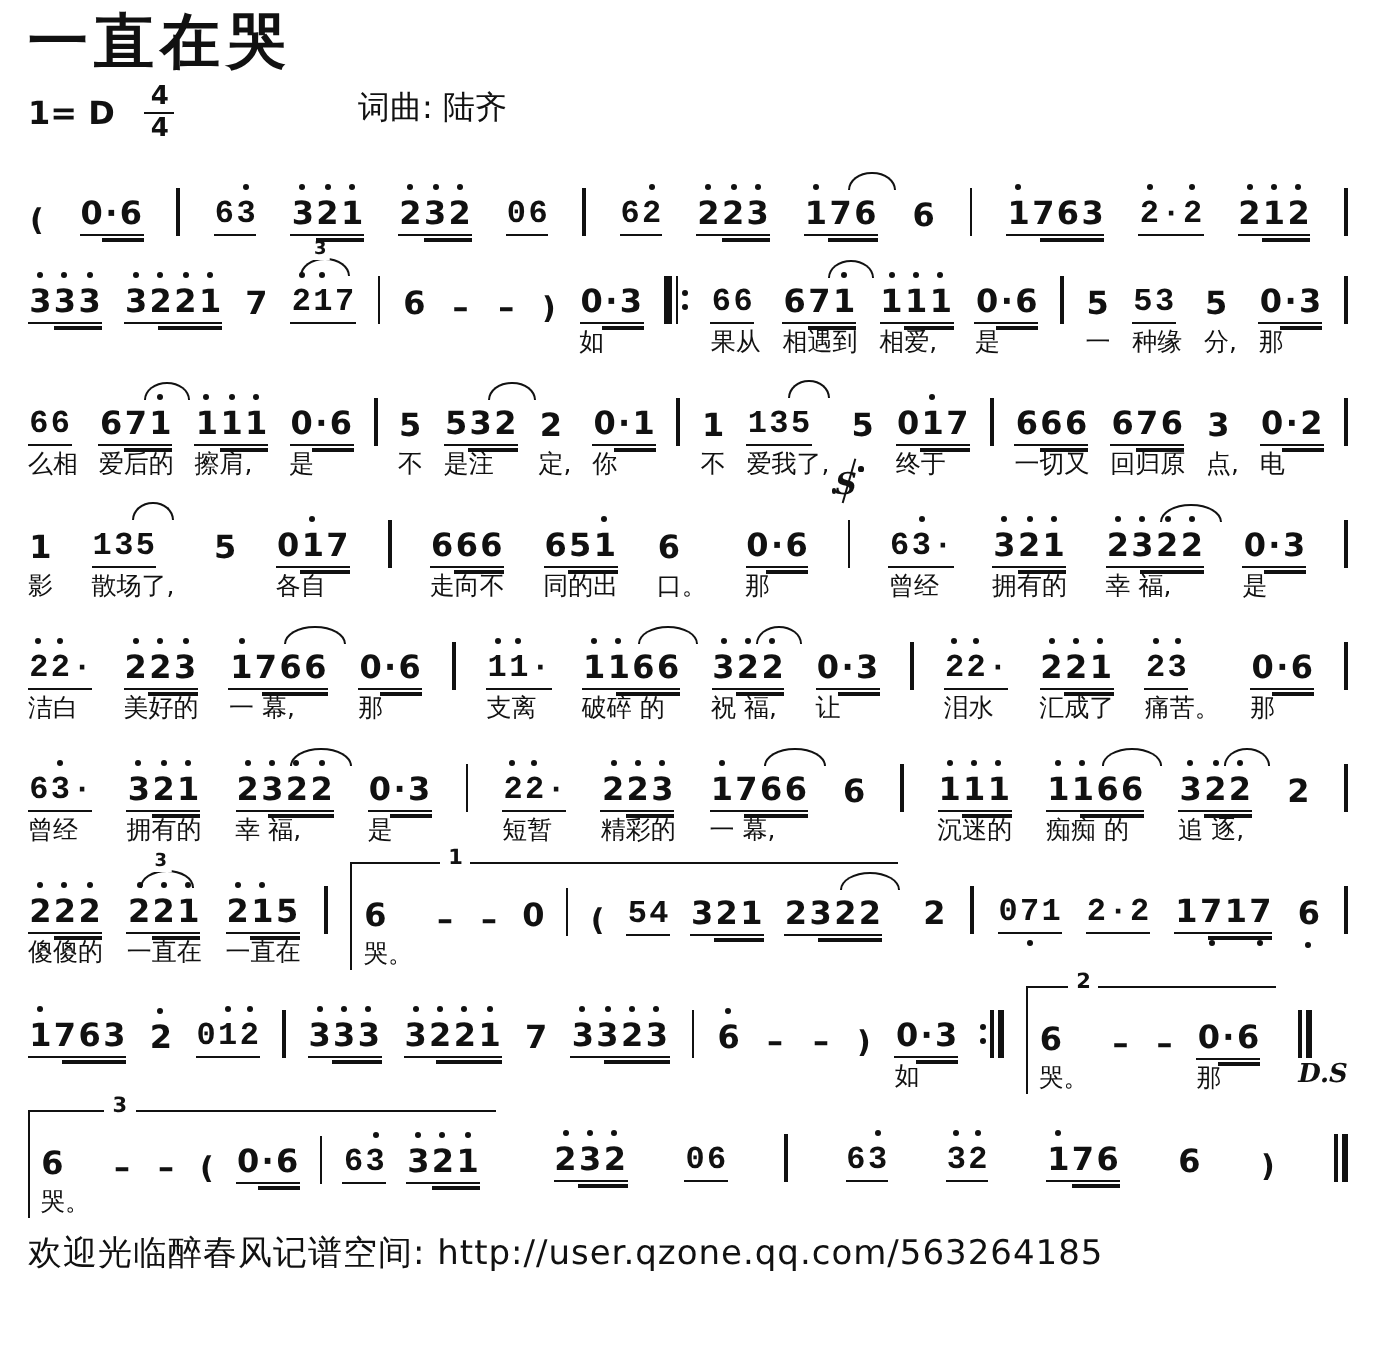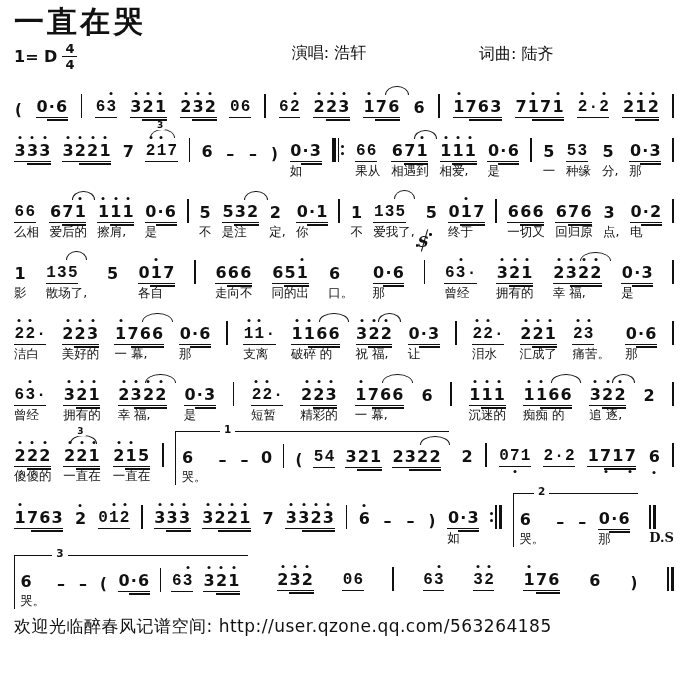--- a/index.html
+++ b/index.html
@@ -2,34 +2,34 @@
 <html><head>
 <meta charset="utf-8">
 <style>
   html,body{margin:0;padding:0;background:#fff;color:#111;}
   body{width:688px;height:675px;overflow:hidden;font-family:"DejaVu Sans",sans-serif;}
   .page{padding:4px 14px 0 14px;}
 
   
   .title{text-align:left;font-size:30px;font-weight:bold;letter-spacing:3px;line-height:1.2;}
   .meta{display:flex;align-items:flex-start;margin-top:2px;margin-bottom:8px;}
-  .keyblock{width:165px;display:flex;align-items:center;gap:5px;font-weight:bold;font-size:16px;}
+  .keyblock{width:165px;display:flex;align-items:center;gap:15px;font-weight:bold;font-size:16px;}
   .meter{display:inline-flex;flex-direction:column;align-items:center;line-height:1;font-size:13px;font-weight:bold;}
   .meter .num{border-bottom:1.8px solid #111;padding:0 3px 1px;}
   .meter .den{padding-top:1px;}
   .performer{flex:1;text-align:center;font-size:16px;padding-top:1px;}
   .credits{width:195px;font-size:16px;line-height:1.5;}
 
   
   .score{margin-top:2px;}
   .sys{display:flex;justify-content:space-between;align-items:flex-start;margin-bottom:5px;}
   .cell{display:flex;flex-direction:column;align-items:flex-start;}
   .n{height:39px;display:flex;align-items:flex-end;position:relative;}
   .lyr{font-size:12.5px;margin-top:2px;min-height:15px;white-space:nowrap;line-height:1.15;}
-  .lyr.ds{font-weight:bold;font-family:"DejaVu Serif",serif;font-size:13px;}
+  .lyr.ds{font-weight:bold;font-family:"DejaVu Serif",serif;font-size:13px;font-style:italic;}
 
   .g{position:relative;font-weight:bold;font-size:16px;line-height:1;}
   .txt{position:relative;display:inline-block;padding-bottom:2px;}
   .txt.u1{border-bottom:1.6px solid #111;font-family:Liberation Mono, monospace;}
   .txt.u2{border-bottom:1.6px solid #111;}
   .txt.u2::after{content:"";position:absolute;left:34%;right:0;bottom:-4px;height:1.6px;background:#111;}
   .ch{position:relative;display:inline-block;padding:0 0.6px;}
   .da{position:absolute;top:-7px;left:50%;transform:translateX(-50%);width:3px;height:3px;border-radius:50%;background:#111;}
   .db{position:absolute;bottom:-9px;left:50%;transform:translateX(-50%);width:3px;height:3px;border-radius:50%;background:#111;}
   .arc{position:absolute;top:-13px;right:-9px;width:58%;min-width:17px;height:8px;
@@ -67,21 +67,20 @@
 <div class="page">
   <div class="title">一直在哭</div>
   <div class="meta">
     <div class="keyblock">
       <span>1= D</span>
       <span class="meter">
         <span class="num">4</span>
         <span class="den">4</span>
       </span>
     </div>
-    <div class="performer">演唱: 浩轩</div>
     <div class="credits">
       <div>词曲: 陆齐</div>
     </div>
   </div>
 
   <div class="score" id="score">
       <div class="sys">
         <div class="cell">
           <div class="n">
             <span class="paren">(</span>
@@ -153,25 +152,20 @@
             </span>
           </div>
         </div>
         <div class="cell">
           <div class="n">
             <span class="g"><span class="txt u2"><span class="ch">1<i class="da"></i></span><span class="ch">7</span><span class="ch">6</span><span class="ch">3</span></span></span>
           </div>
         </div>
         <div class="cell">
           <div class="n">
-            <span class="g"><span class="txt u2"><span class="ch">7</span><span class="ch">1<i class="da"></i></span><span class="ch">7</span><span class="ch">1<i class="da"></i></span></span></span>
-          </div>
-        </div>
-        <div class="cell">
-          <div class="n">
             <span class="g"><span class="txt u1"><span class="ch">2<i class="da"></i></span><span class="ch">·</span><span class="ch">2<i class="da"></i></span></span></span>
           </div>
         </div>
         <div class="cell">
           <div class="n">
             <span class="g"><span class="txt u2"><span class="ch">2<i class="da"></i></span><span class="ch">1<i class="da"></i></span><span class="ch">2<i class="da"></i></span></span></span>
           </div>
         </div>
         <div class="cell">
           <div class="n">

